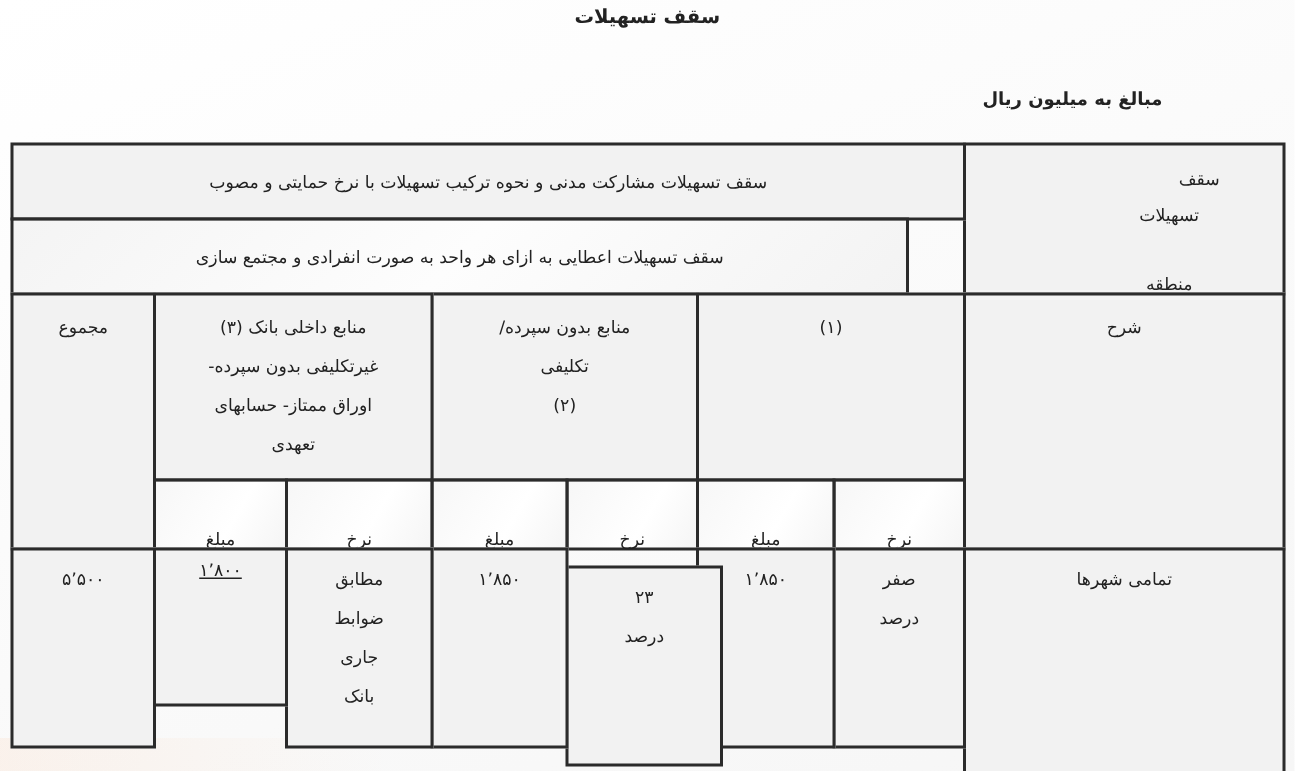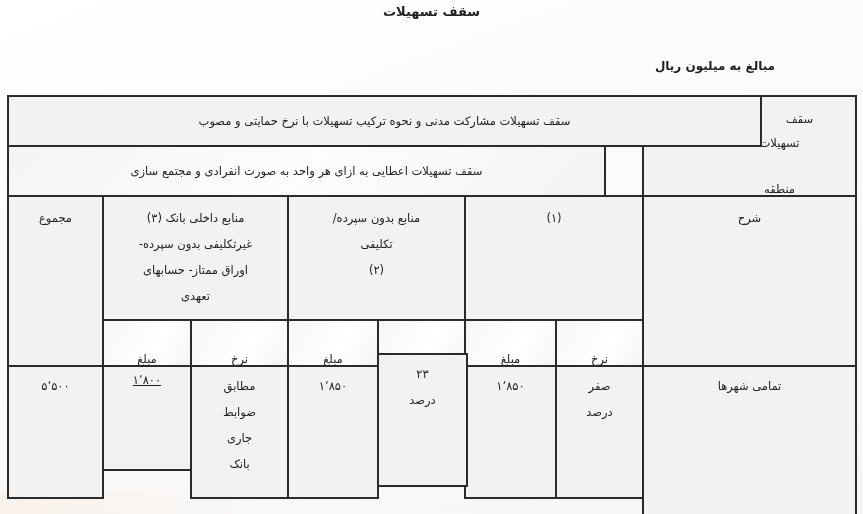--- a/index.html
+++ b/index.html
@@ -81,21 +81,21 @@
 <div class="unit-note">مبالغ به میلیون ریال</div>
 
 <div class="grid">
 
   <div class="cell" style="left:635px; top:0; width:215px; height:102px; text-align:center; padding-top:10px; line-height:24px;">
     <span class="line" style="padding-left:100px;">سقف</span>
     <span class="line" style="padding-left:60px;">تسهیلات</span>
     <span class="line" style="padding-left:60px;margin-top:22px;">منطقه</span>
   </div>
 
-  <div class="cell" style="left:0; top:0; width:755px; height:52px; padding-top:11px;">
+  <div class="cell" style="left:0; top:0; width:637px; height:52px; padding-top:11px;">
     <span>سقف تسهیلات مشارکت مدنی و نحوه ترکیب تسهیلات با نرخ حمایتی و مصوب</span>
   </div>
 
   <div class="cell light" style="left:0; top:50px; width:599px; height:52px; padding-top:11px;">
     <span>سقف تسهیلات اعطایی به ازای هر واحد به صورت انفرادی و مجتمع سازی</span>
   </div>
 
   <div class="cell" style="left:635px; top:100px; width:215px; height:172px; padding-top:8px;">
     <span>شرح</span>
   </div>
@@ -143,21 +143,21 @@
   <div class="cell" style="left:635px; top:270px; width:215px; height:166px; padding-top:6px;">
     <span>تمامی شهرها</span>
   </div>
   <div class="cell" style="left:548px; top:270px; width:89px; height:134px; padding-top:6px;">
     <span class="line">صفر</span>
     <span class="line">درصد</span>
   </div>
   <div class="cell" style="left:457px; top:270px; width:93px; height:134px; padding-top:6px;">
     <span>۱٬۸۵۰</span>
   </div>
-  <div class="cell" style="left:370px; top:258px; width:91px; height:134px; padding-top:6px;">
+  <div class="cell" style="left:370px; top:282px; width:105px; height:134px; padding-top:6px;">
     <span class="line">۲۳</span>
     <span class="line">درصد</span>
   </div>
   <div class="cell" style="left:280px; top:270px; width:92px; height:134px; padding-top:6px;">
     <span>۱٬۸۵۰</span>
   </div>
   <div class="cell" style="left:183px; top:270px; width:99px; height:134px; padding-top:6px;">
     <span class="line">مطابق</span>
     <span class="line">ضوابط</span>
     <span class="line">جاری</span>

